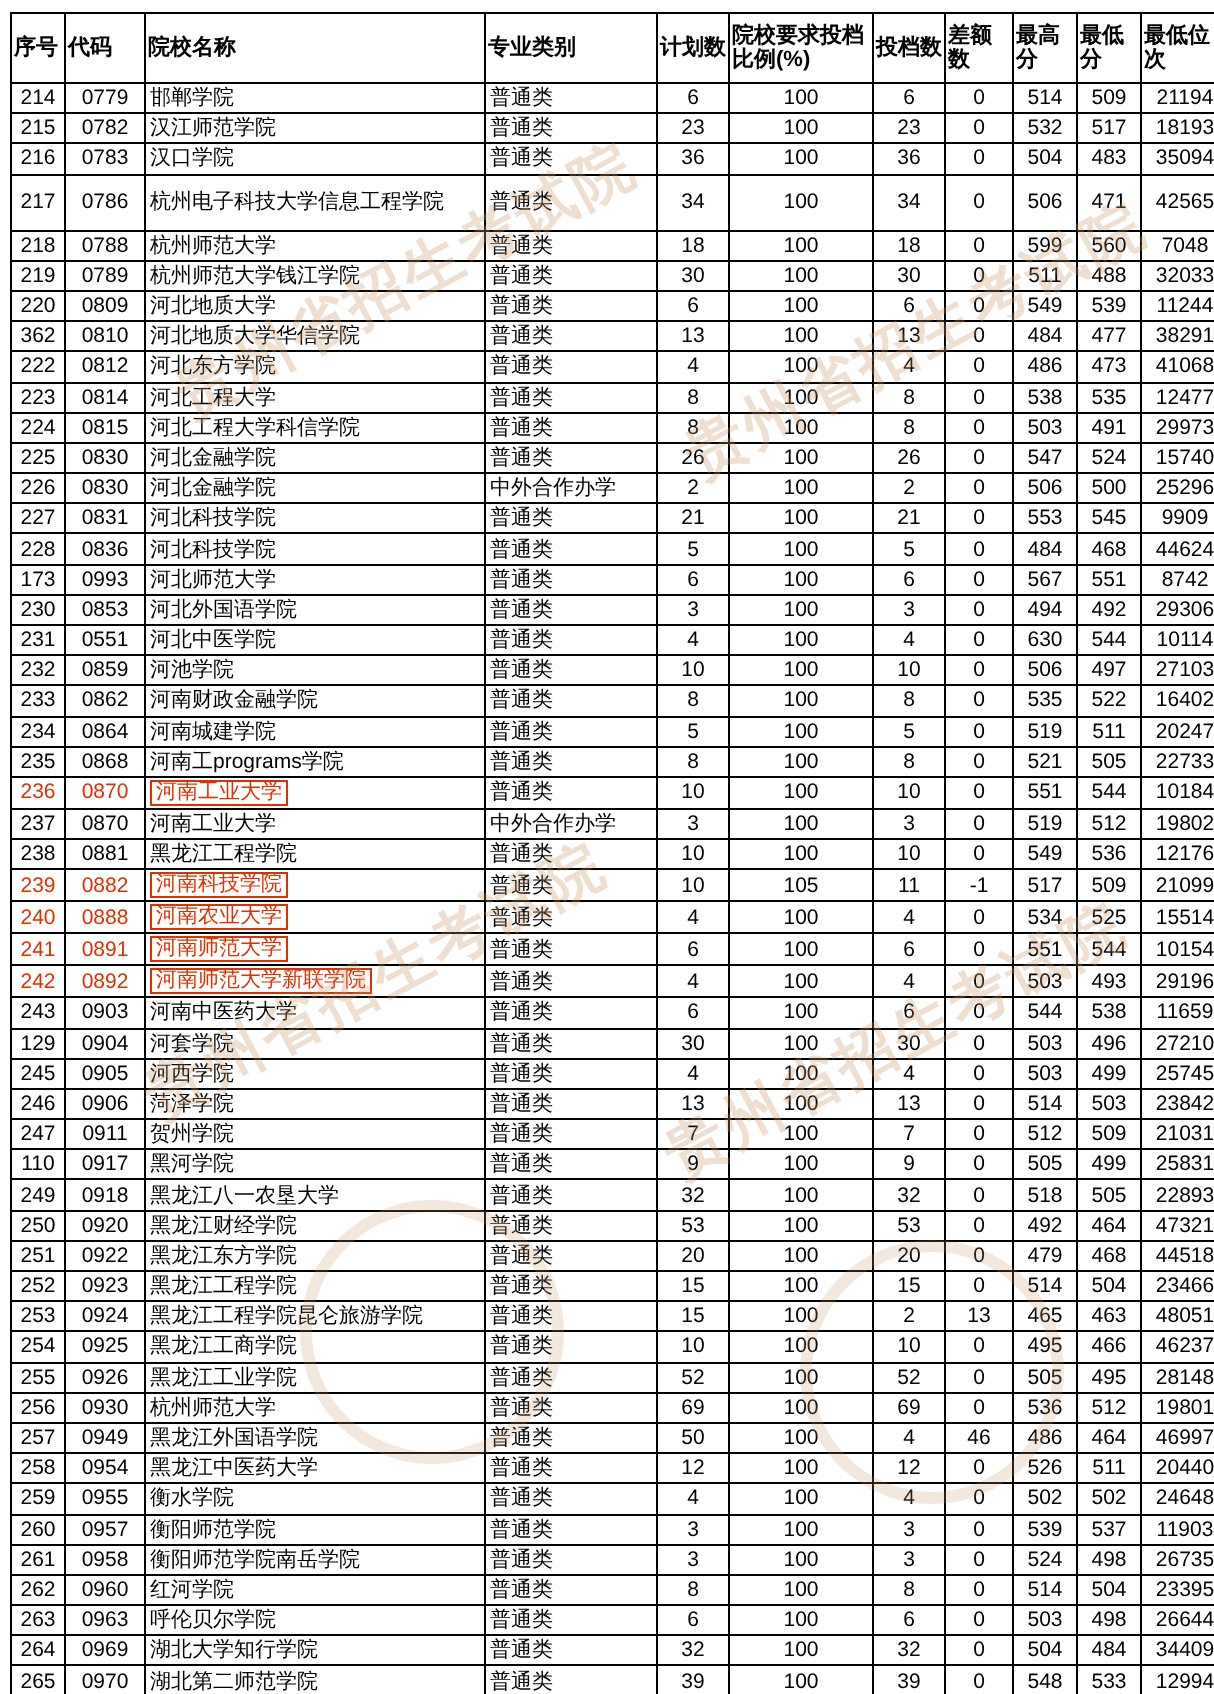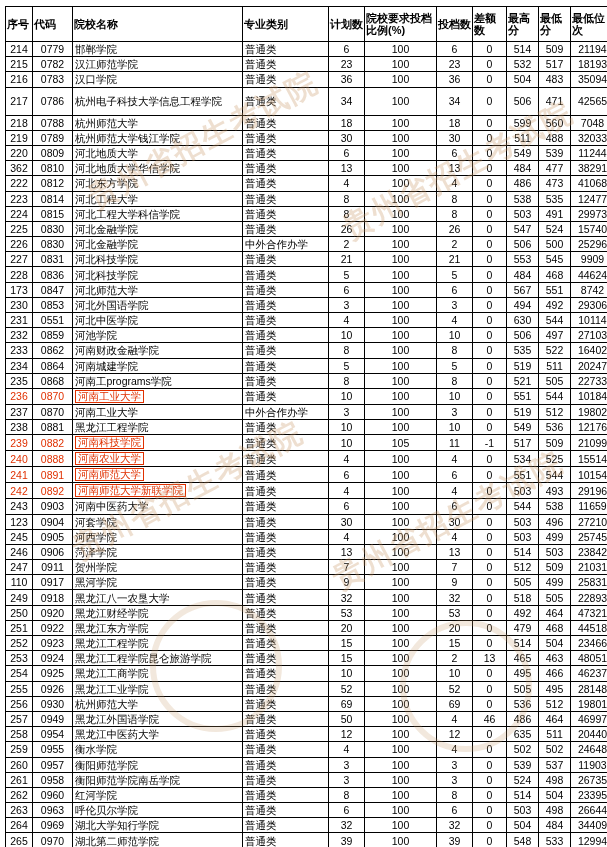--- a/index.html
+++ b/index.html
@@ -344,21 +344,21 @@
           <td class="c">5</td>
           <td class="c">100</td>
           <td class="c">5</td>
           <td class="c">0</td>
           <td class="c">484</td>
           <td class="c">468</td>
           <td class="c">44624</td>
         </tr>
         <tr class="row">
           <td class="c">173</td>
-          <td class="c">0847</td>
+          <td class="c">0993</td>
           <td class="l">河北师范大学</td>
           <td class="l">普通类</td>
           <td class="c">6</td>
           <td class="c">100</td>
           <td class="c">6</td>
           <td class="c">0</td>
           <td class="c">567</td>
           <td class="c">551</td>
           <td class="c">8742</td>
         </tr>
@@ -538,21 +538,21 @@
           <td class="l">普通类</td>
           <td class="c">6</td>
           <td class="c">100</td>
           <td class="c">6</td>
           <td class="c">0</td>
           <td class="c">544</td>
           <td class="c">538</td>
           <td class="c">11659</td>
         </tr>
         <tr class="row">
-          <td class="c">123</td>
+          <td class="c">129</td>
           <td class="c">0904</td>
           <td class="l">河套学院</td>
           <td class="l">普通类</td>
           <td class="c">30</td>
           <td class="c">100</td>
           <td class="c">30</td>
           <td class="c">0</td>
           <td class="c">503</td>
           <td class="c">496</td>
           <td class="c">27210</td>
@@ -728,21 +728,21 @@
         </tr>
         <tr class="row">
           <td class="c">258</td>
           <td class="c">0954</td>
           <td class="l">黑龙江中医药大学</td>
           <td class="l">普通类</td>
           <td class="c">12</td>
           <td class="c">100</td>
           <td class="c">12</td>
           <td class="c">0</td>
-          <td class="c">635</td>
+          <td class="c">526</td>
           <td class="c">511</td>
           <td class="c">20440</td>
         </tr>
         <tr class="row">
           <td class="c">259</td>
           <td class="c">0955</td>
           <td class="l">衡水学院</td>
           <td class="l">普通类</td>
           <td class="c">4</td>
           <td class="c">100</td>

